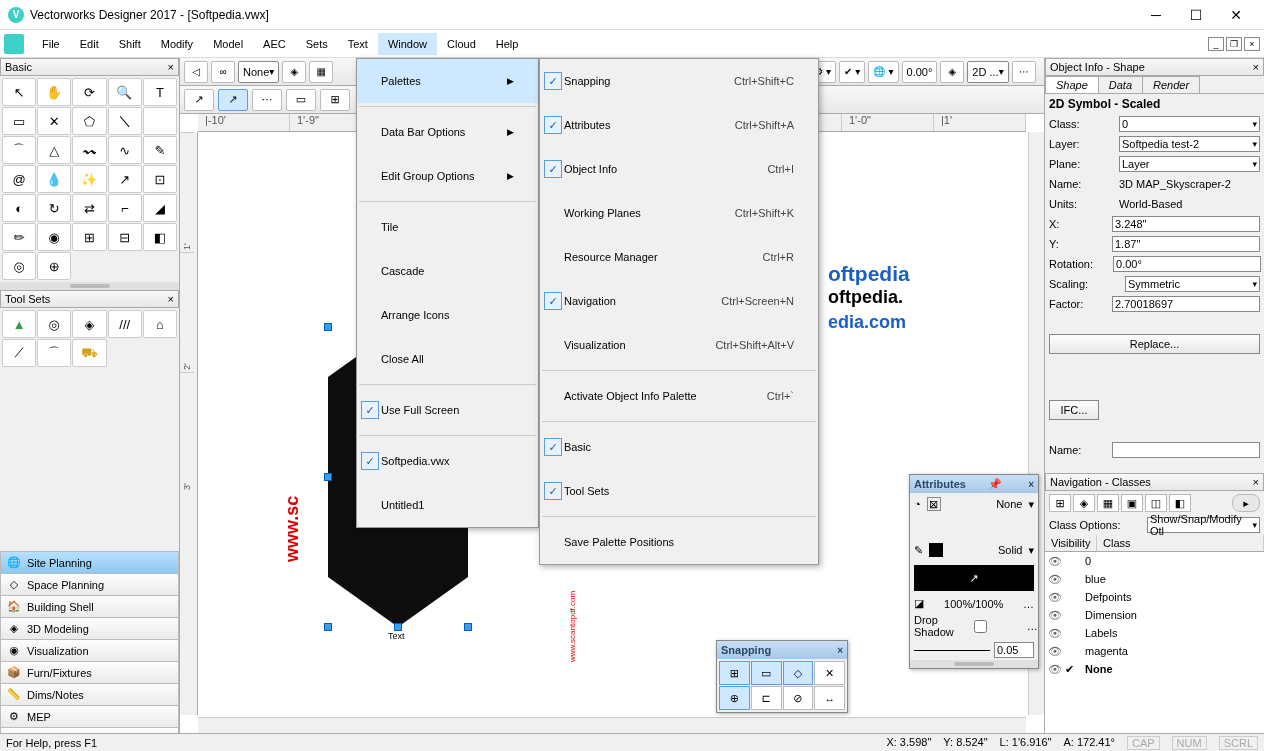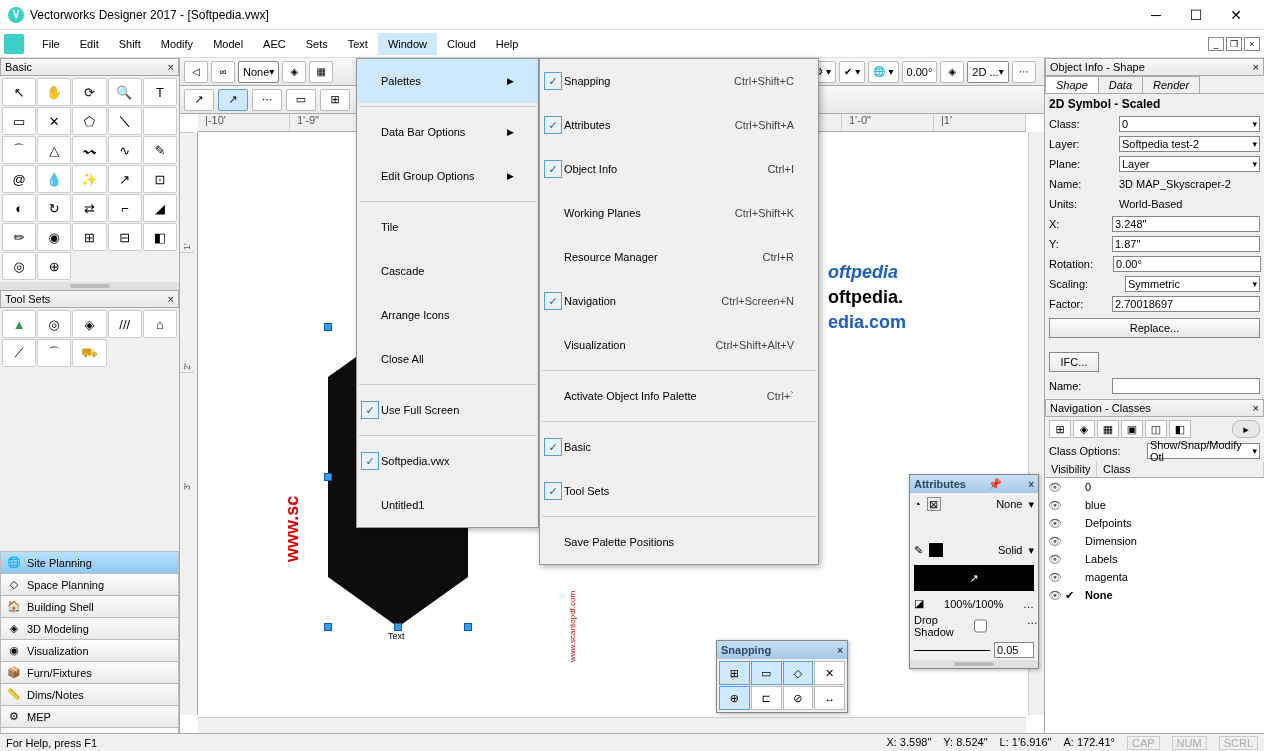--- a/index.html
+++ b/index.html
@@ -59,21 +59,21 @@
 .rightcol { width: 220px; background: #f0f0f0; border-left: 1px solid #aaa; display: flex; flex-direction: column; overflow: hidden; }
 .prop-row { display: flex; align-items: center; height: 20px; padding: 0 4px; gap: 20px; }
 .prop-row label { width: 50px; font-size: 11px; }
 .prop-row .val { flex: 1; border: 1px solid #888; background: #fff; height: 16px; padding: 0 2px; font-size: 11px; }
 .prop-row .dd { flex: 1; border: 1px solid #888; background: #fff; height: 16px; display: flex; align-items: center; padding: 0 2px; font-size: 11px; }
 .prop-row .dd::after { content: "▾"; margin-left: auto; font-size: 9px; }
 .tabs { display: flex; border-bottom: 1px solid #aaa; font-style: italic; }
 .tabs .tab { border: 1px solid #aaa; border-bottom: none; padding: 2px 10px; background: #f0f0f0; margin-right: -1px; }
 .tabs .tab.active { background: #fff; }
 .section-title { font-weight: bold; padding: 3px 4px; font-size: 12px; }
-.btn-wide { border: 1px solid #888; background: linear-gradient(#fdfdfd,#e8e8e8); height: 20px; display: flex; align-items: center; justify-content: center; margin: 4px 4px; }
+.btn-wide { border: 1px solid #888; background: linear-gradient(#fdfdfd,#e8e8e8); height: 20px; display: flex; align-items: center; justify-content: center; margin: 20px 4px; }
 .nav-classes { flex: 1; display: flex; flex-direction: column; min-height: 0; }
 .nav-hdr { display: flex; border-bottom: 1px solid #aaa; background: #f0f0f0; font-size: 11px; }
 .nav-hdr div { padding: 2px 6px; border-right: 1px solid #ccc; }
 .nav-list { flex: 1; background: #fff; overflow: auto; }
 .nav-row { display: flex; height: 18px; align-items: center; font-size: 11px; }
 .nav-row .vis { width: 20px; text-align: center; color: #666; }
 .nav-row .bar { width: 16px; }
 .nav-row .name { flex: 1; padding-left: 4px; }
 .nav-row .name.bold { font-weight: bold; }
 
@@ -351,21 +351,21 @@
           <span>|1'</span>
       </div>
       <div class="ruler-v">
         <span>1'</span>
           <span>2'</span>
           <span>3'</span>
       </div>
       <div class="canvas">
         <div class="wm" style="left:360px; top:320px;">Softpedia test</div>
         <div style="position:absolute; left:84px; top:430px; transform:rotate(-90deg); transform-origin:left top; color:#d00; font-size:18px; font-weight:bold;">www.sc</div>
-        <div style="position:absolute; left:630px; top:130px; color:#1a5fc4; font-size:18px; font-weight:bold;font-style:italic;">oftpedia</div>
+        <div style="position:absolute; left:630px; top:130px; color:#1a5fc4; font-size:21px; font-weight:bold;">oftpedia</div>
         <div style="position:absolute; left:630px; top:155px; color:#000000; font-size:18px; font-weight:bold;">oftpedia.</div>
         <div style="position:absolute; left:630px; top:180px; color:#1a5fc4; font-size:18px; font-weight:bold;">edia.com</div>
         <div style="position:absolute; left:370px; top:530px; transform:rotate(-90deg); transform-origin:left top; color:#d00; font-size:8px;">www.scantopdf.com</div>
 
         <div class="selected-obj">
           <svg class="shape" viewBox="0 0 140 300">
             <polygon points="70,0 140,50 140,250 70,300 0,250 0,50" fill="#0d0d0d"></polygon>
           </svg>
           <div class="sel-handle" style="left:-4px;top:-4px"></div><div class="sel-handle" style="left:66px;top:-4px"></div><div class="sel-handle" style="right:-4px;top:-4px"></div>
           <div class="sel-handle" style="left:-4px;top:146px"></div><div class="sel-handle" style="right:-4px;top:146px"></div>
@@ -430,21 +430,21 @@
         <input class="val" value="2.70018697" style="">
       </div>
     <div class="btn-wide">Replace...</div>
     <div style="height:6px"></div>
     <div class="btn-wide" style="width:50px;margin-left:4px">IFC...</div>
     <div class="prop-row">
         <label>Name:</label>
         <input class="val" style="">
       </div>
 
-    <div class="palette-hdr" style="margin-top:3px">
+    <div class="palette-hdr" style="margin-top:13px">
         <span>Navigation - Classes</span>
         <span class="x">×</span>
       </div>
     <div style="display:flex;gap:2px;padding:3px 4px;">
       <div class="tb" style="width:22px;height:18px;border:1px solid #bbb;background:#fff;display:flex;align-items:center;justify-content:center">⊞</div>
       <div class="tb" style="width:22px;height:18px;border:1px solid #bbb;background:#fff;display:flex;align-items:center;justify-content:center">◈</div>
       <div class="tb" style="width:22px;height:18px;border:1px solid #bbb;background:#fff;display:flex;align-items:center;justify-content:center">▦</div>
       <div class="tb" style="width:22px;height:18px;border:1px solid #bbb;background:#fff;display:flex;align-items:center;justify-content:center">▣</div>
       <div class="tb" style="width:22px;height:18px;border:1px solid #bbb;background:#fff;display:flex;align-items:center;justify-content:center">◫</div>
       <div class="tb" style="width:22px;height:18px;border:1px solid #bbb;background:#fff;display:flex;align-items:center;justify-content:center">◧</div>
@@ -519,21 +519,21 @@
       <span style="background:#000;width:14px;height:14px;display:inline-block"></span>
       <span style="flex:1;text-align:right">Solid</span>
       <span>▾</span>
     </div>
   <div style="margin:4px;height:26px;background:#000;display:flex;align-items:center;justify-content:center;color:#fff">↗</div>
   <div style="padding:2px 4px;display:flex;align-items:center;gap:4px">
       <span>◪</span>
       <span style="flex:1;text-align:center">100%/100%</span>
       <span>…</span>
     </div>
-  <div style="padding:2px 4px;display:flex;gap:20px">
+  <div style="padding:2px 4px;display:flex;align-items:center;gap:20px">
       <span>Drop Shadow</span>
       <input type="checkbox" style="">
       <span style="flex:1"></span>
       <span>…</span>
     </div>
   <div style="padding:2px 4px;display:flex;align-items:center;gap:4px">
       <span style="flex:1;border-top:1px solid #000"></span>
       <input class="val" style="width: 40px; border: 1px solid rgb(136, 136, 136); height: 16px; padding: 0px 2px;" value="0.05">
     </div>
   <div class="drag-handle"></div>

